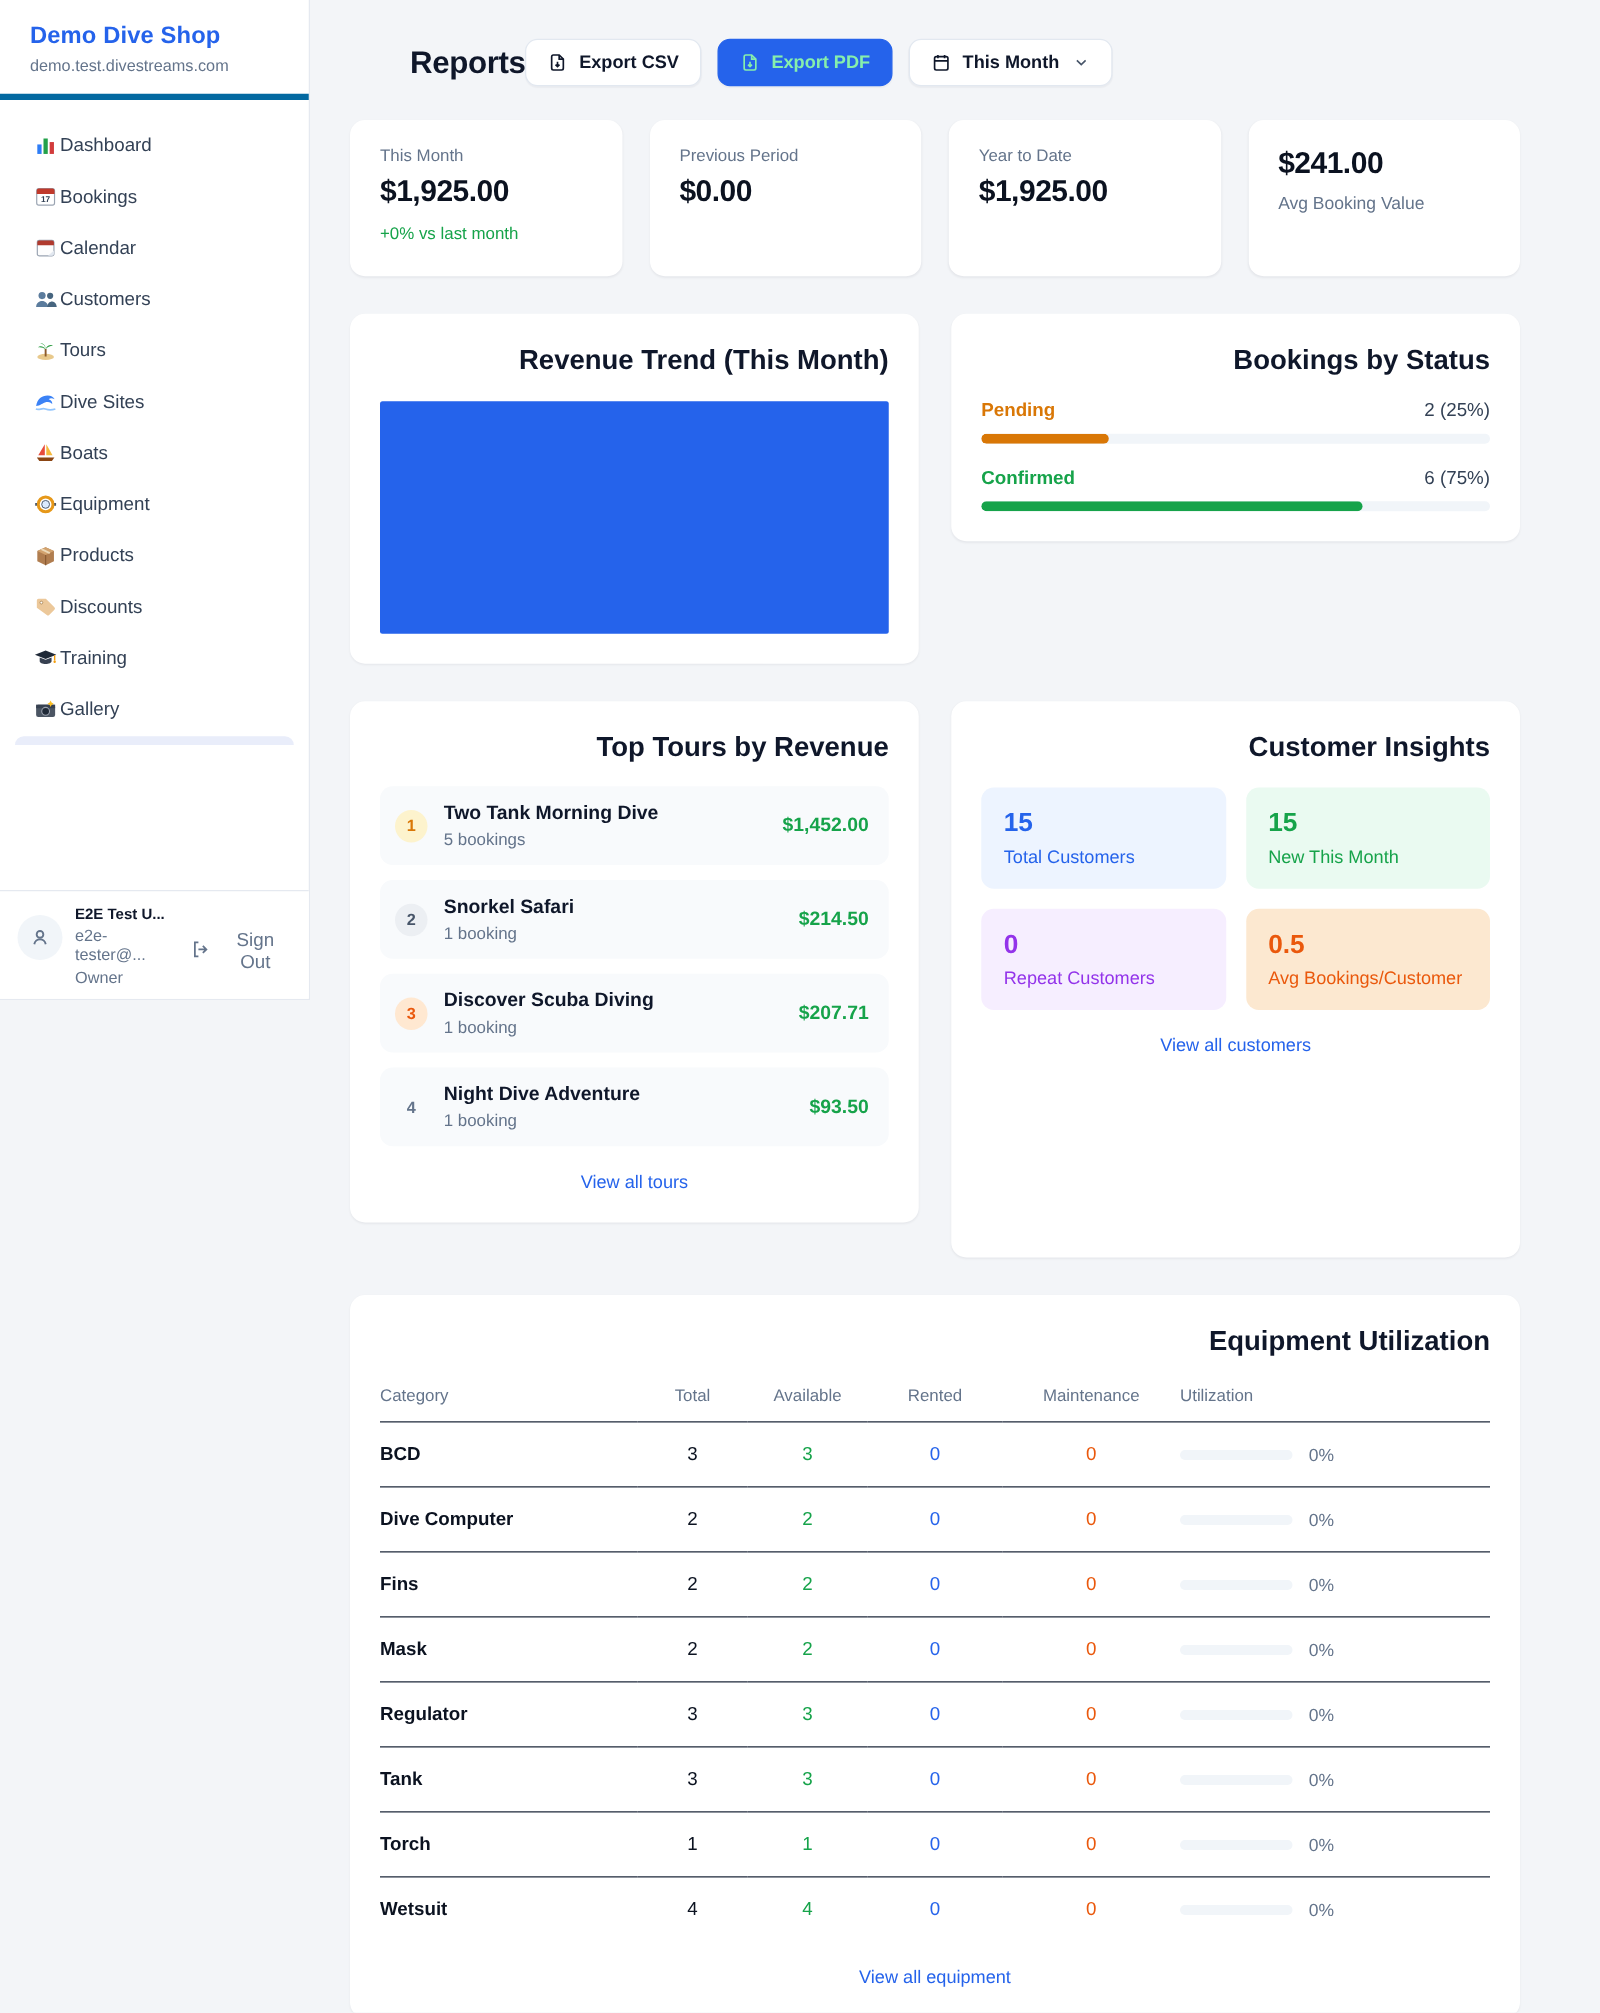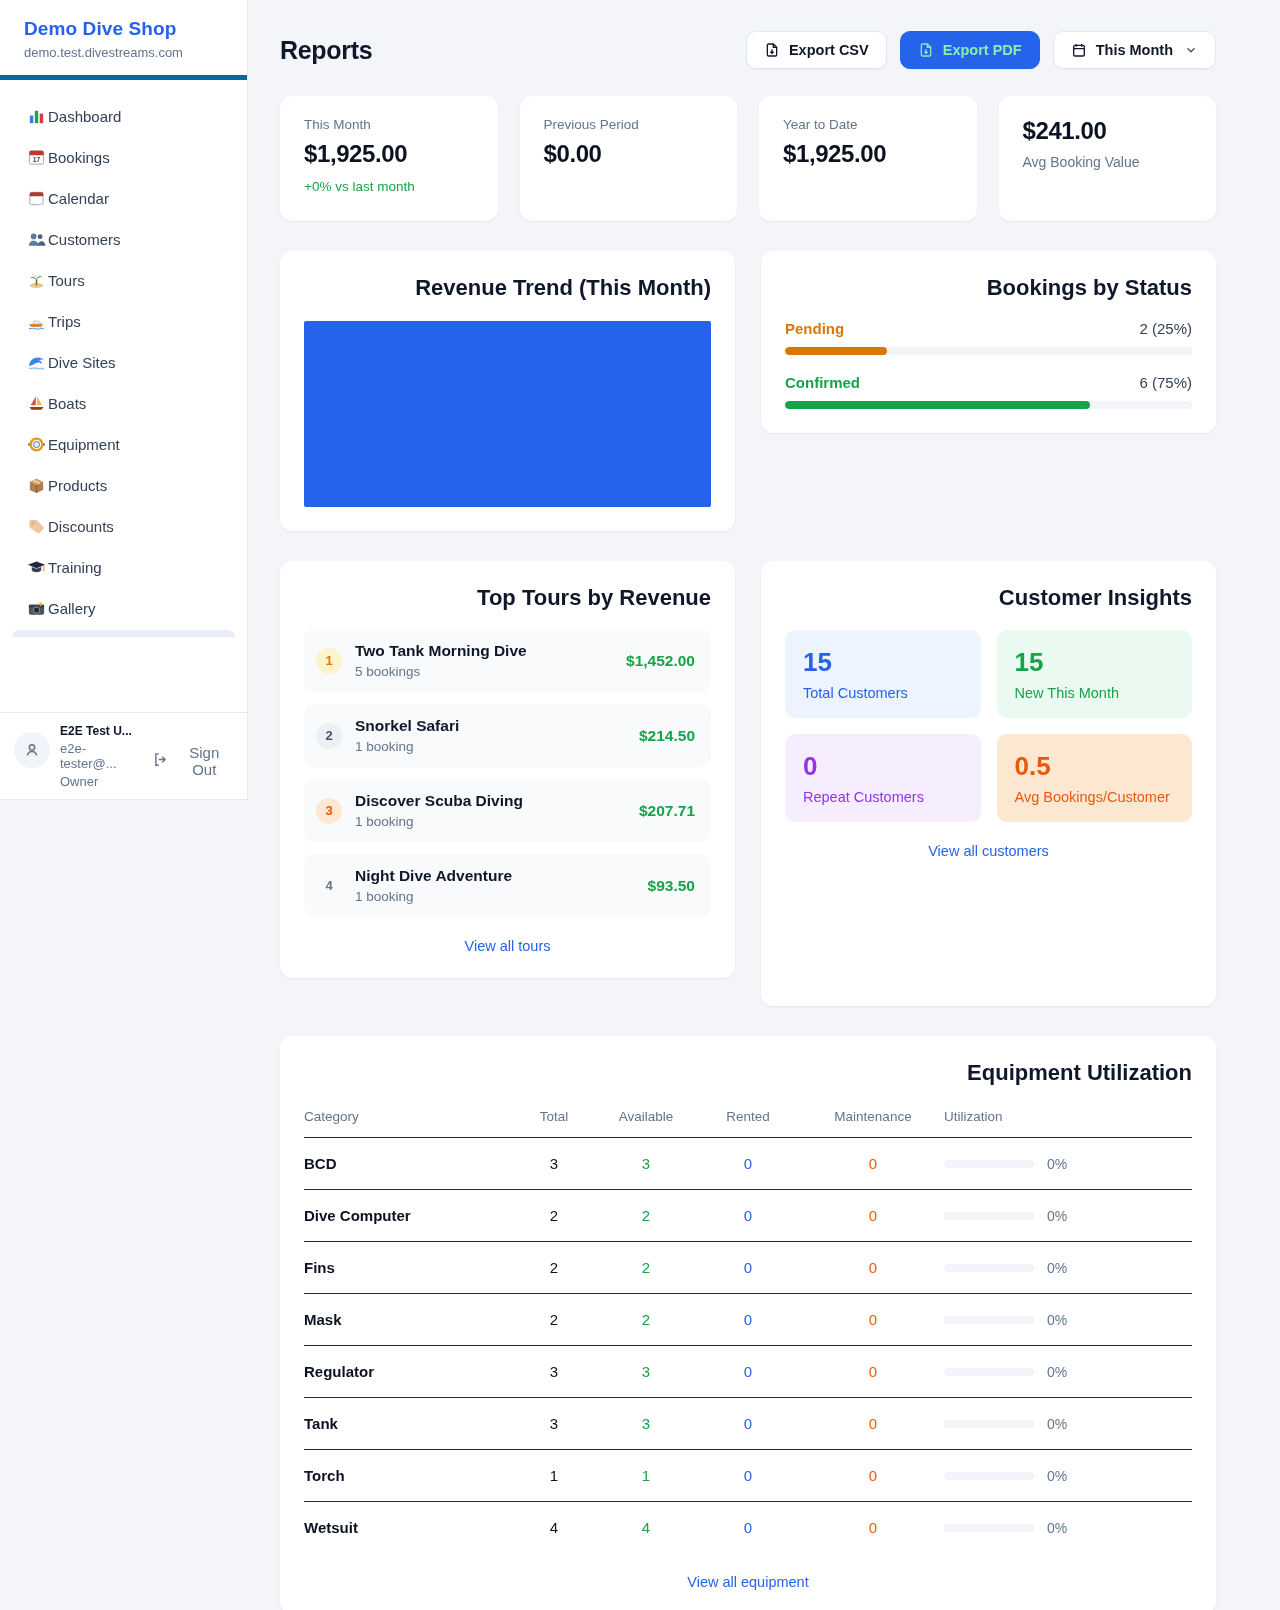--- a/index.html
+++ b/index.html
@@ -37,21 +37,21 @@
   .u-email { font-size:13px; color:#64748b; margin-top:3px; }
   .u-role { font-size:13px; color:#64748b; margin-top:3px; }
   .signout {
     margin-left:auto; display:flex; align-items:center; gap:7px; color:#64748b;
     font-size:15px; background:none; border:none; cursor:pointer; padding-top:20px;
     font-family:inherit;
   }
   
   .main { margin-left:248px; width:968px; padding:31px 0 40px 32px; }
   .main-inner { width:936px; }
-  .page-head { display:flex; align-items:center; justify-content:space-between; }
+  .page-head { display:flex; align-items:center; justify-content:flex-start;margin-left:48px; }
   .page-title { font-size:25px; font-weight:bold; letter-spacing:-.3px; }
   .head-actions { display:flex; gap:13px; }
   .btn {
     display:inline-flex; align-items:center; gap:9px; height:38px; padding:0 17px;
     border-radius:10px; font-size:14.5px; font-weight:bold; border:1px solid #e2e8f0;
     background:#fff; color:#0f172a; cursor:pointer; font-family:inherit;
     box-shadow:0 1px 1px rgba(15,23,42,.04);
   }
   .btn.primary { background:#2563eb; border-color:#2563eb; color:#86efac; }
   .btn .ic16 { width:16px; height:16px; }
@@ -99,21 +99,21 @@
   .tour-sub { font-size:13.5px; color:#64748b; margin-top:4px; }
   .tour-amt { margin-left:auto; font-size:15.5px; font-weight:bold; color:#16a34a; white-space:nowrap; padding-left:10px; }
   .view-link {
     display:block; text-align:center; color:#2563eb; font-size:14.5px; margin-top:21px;
     text-decoration:none; background:none; border:none; width:100%; cursor:pointer; font-family:inherit;
   }
   
   .insights-card { min-height:445px; }
   .tiles { display:grid; grid-template-columns:1fr 1fr; gap:16px; margin-top:19px; }
   .tile { border-radius:10px; padding:17px 18px; min-height:81px; }
-  .tile .t-val { font-size:26px; font-weight:bold; }
+  .tile .t-val { font-size:21px; font-weight:bold; }
   .tile .t-label { font-size:14.5px; margin-top:7px; }
   .tile.blue   { background:#edf4ff; color:#2563eb; }
   .tile.green  { background:#eafaf1; color:#16a34a; }
   .tile.purple { background:#f6eeff; color:#9333ea; }
   .tile.orange { background:#fce8d0; color:#ea580c; }
   
   .equip-card { margin-top:30px; }
   table { width:100%; border-collapse:collapse; margin-top:13px; }
   th {
     font-size:13.5px; color:#64748b; font-weight:normal; text-align:center;
@@ -177,28 +177,20 @@
             </svg></span>
         <span>Customers</span>
       </li>
       <li class="nav-item">
         <span class="ic"><svg viewBox="0 0 20 20" width="19" height="19">
               <ellipse cx="10" cy="15.3" rx="7" ry="2.6" fill="#e8c98c"></ellipse>
               <path d="M10 15V8.6" stroke="#8b5a2b" stroke-width="1.6"></path>
               <path d="M10 8.8C8 5.8 5 5.8 3.4 7.4 6 6.9 8 7.8 10 8.8zM10 8.8c0-3.5-2-5-4.6-5C8 4.3 9.5 5.8 10 8.8zM10 8.8c1-3 3.6-4.1 6.2-3.1-2.6.2-4.7 1.5-6.2 3.1z" fill="#2f9e44"></path>
             </svg></span>
         <span>Tours</span>
-      </li>
-      <li class="nav-item">
-        <span class="ic"><svg viewBox="0 0 20 20" width="19" height="19">
-              <path d="M6.2 12.5l1.2-3h5l2.8 3z" fill="#eef2f7" stroke="#94a3b8" stroke-width=".6"></path>
-              <path d="M1.8 12.8h15.4l-2.6 2.8H4.6z" fill="#d97706"></path>
-              <path d="M2 17.3c2 .9 4-.9 6 0s4 .9 6 0 3 .4 4 .4" stroke="#60a5fa" fill="none" stroke-width="1.2"></path>
-            </svg></span>
-        <span>Trips</span>
       </li>
       <li class="nav-item">
         <span class="ic"><svg viewBox="0 0 20 20" width="19" height="19">
               <path d="M2 13.5c1-6 4.8-8.8 9.6-8.8 3 0 5 1.4 6 3-2-1-3.9-1-5 0 2 .5 3 2 3 4-1.5-1.5-3-2-5-1.5-3.2.9-5.3 3.3-8.6 3.3z" fill="#3b82f6"></path>
               <path d="M1.8 16c3 1.1 5-1 8 0s5.2 1 8.4 0" stroke="#93c5fd" fill="none" stroke-width="1.5"></path>
             </svg></span>
         <span>Dive Sites</span>
       </li>
       <li class="nav-item">
         <span class="ic"><svg viewBox="0 0 20 20" width="19" height="19">

